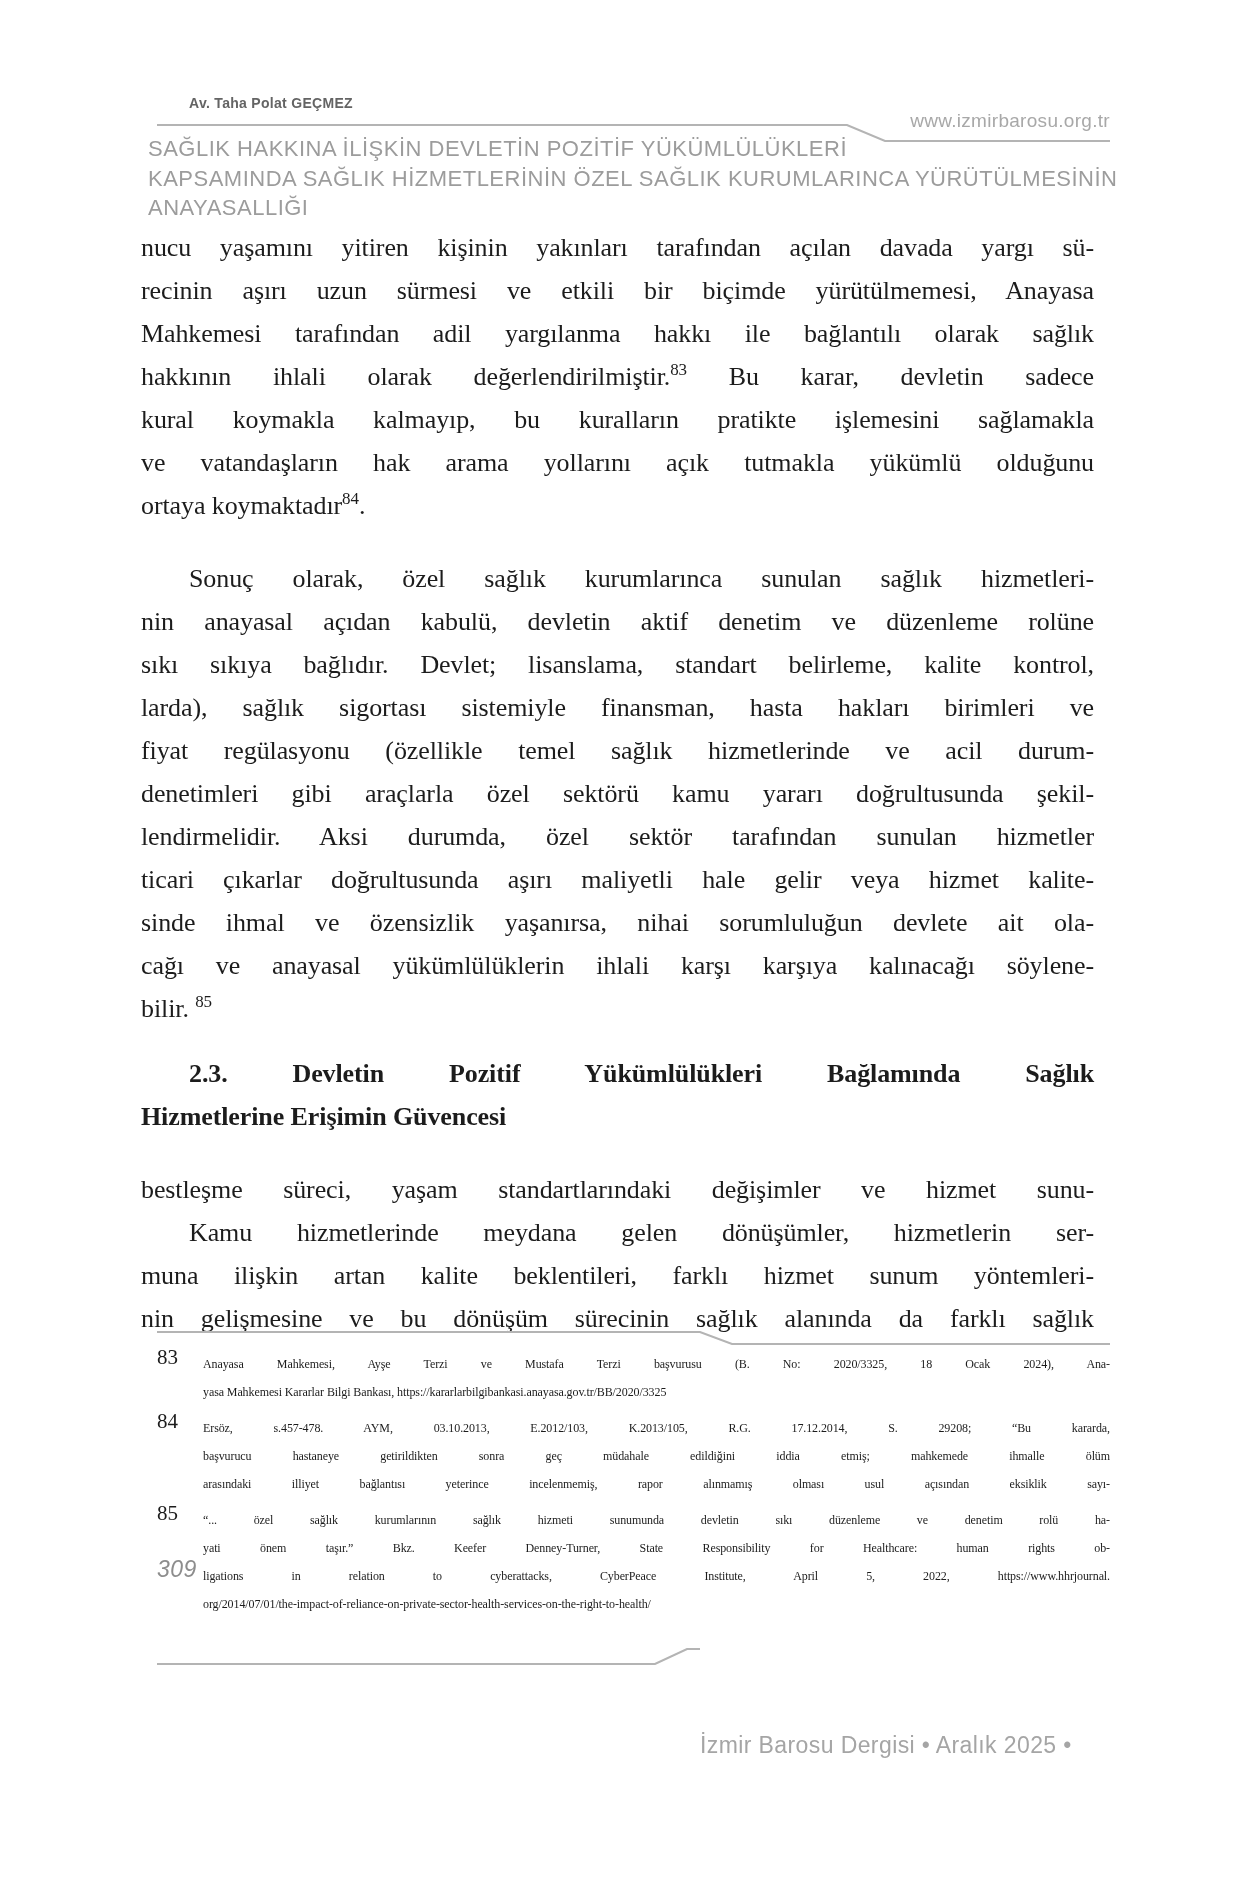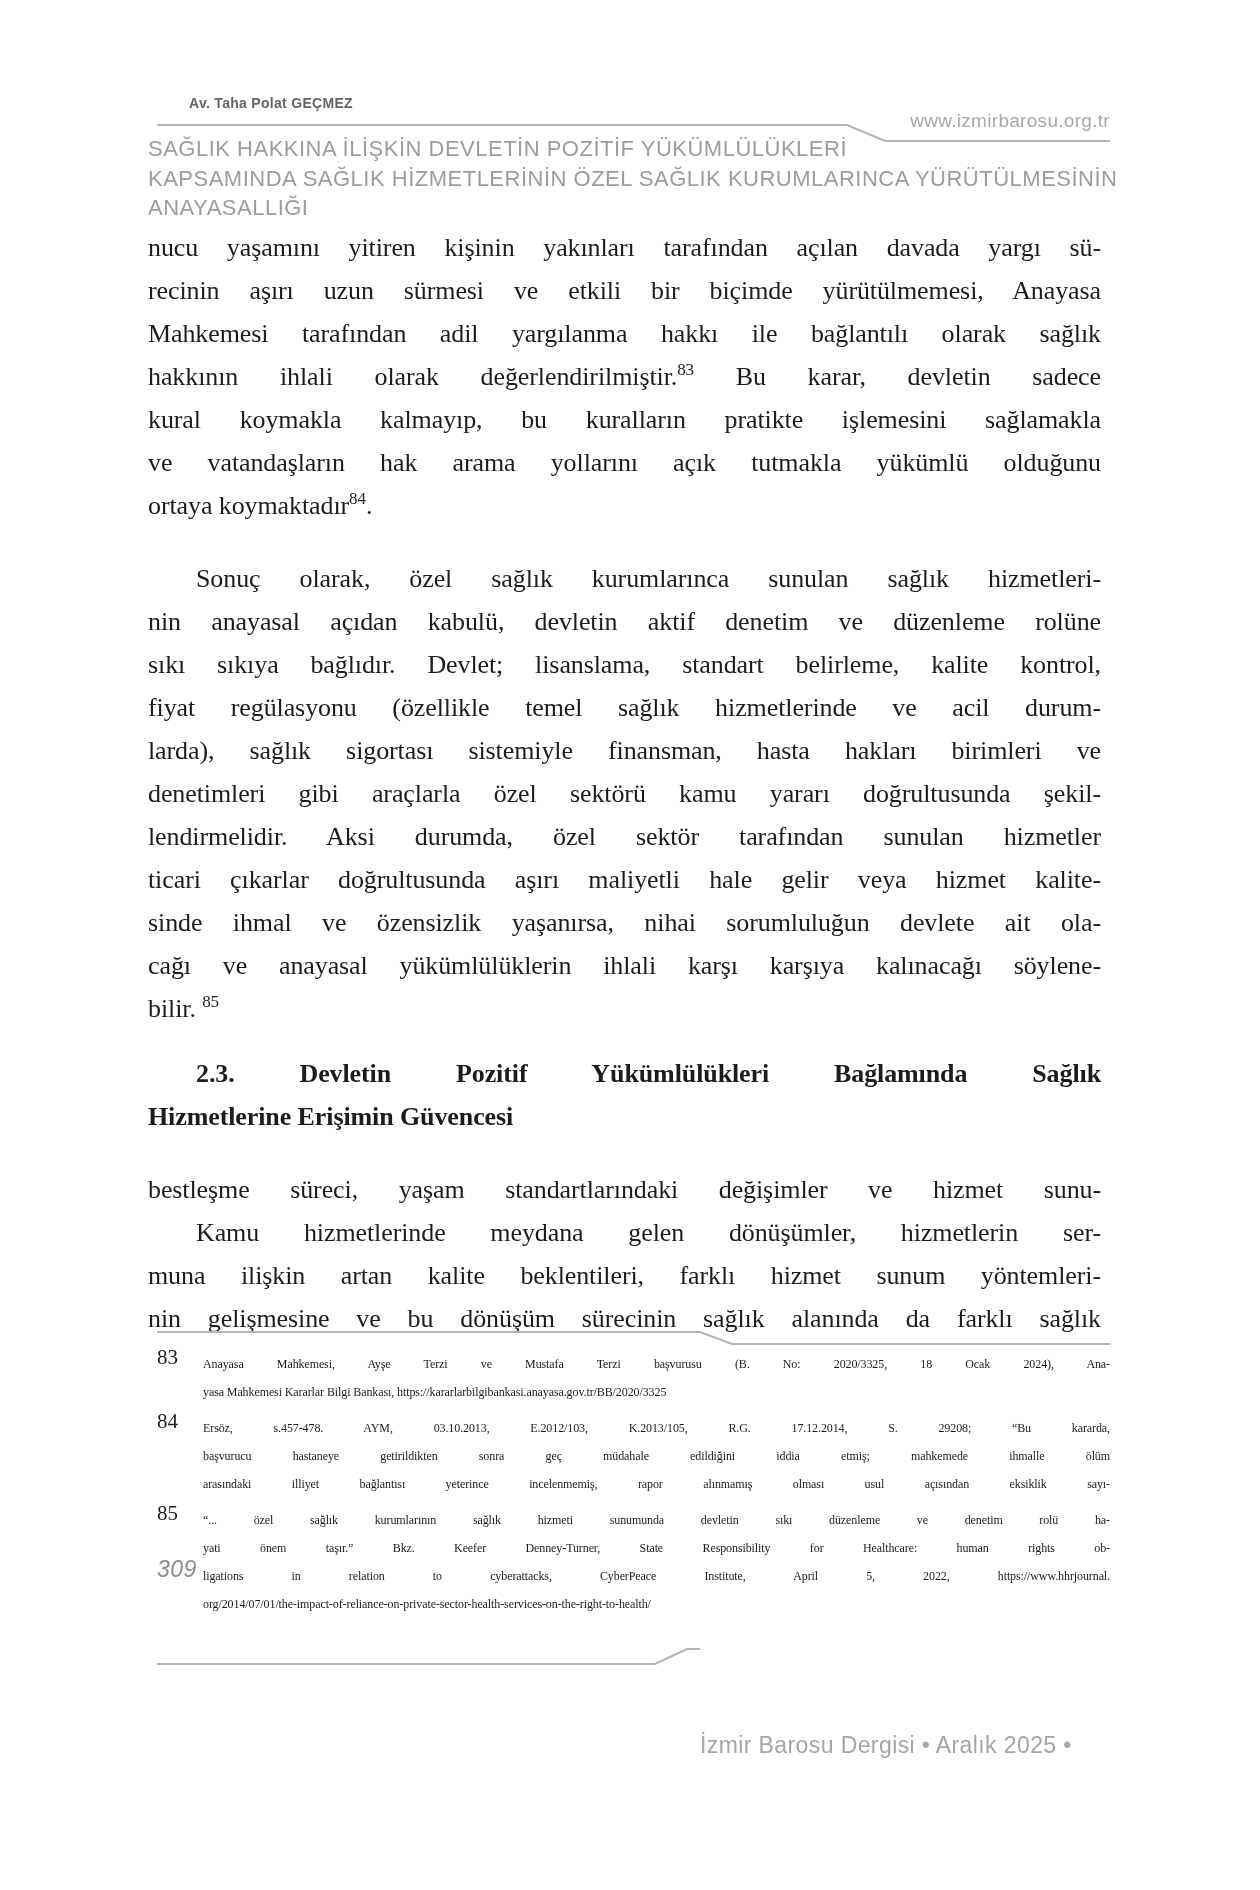--- a/index.html
+++ b/index.html
@@ -19,21 +19,21 @@
     position:absolute; left:157px; top:110px; width:953px; text-align:right;
     font-family:"Liberation Sans", sans-serif; font-size:19px; color:#a8a8a8;
     letter-spacing:0.3px;
   }
   .title { position:absolute; left:148px; top:134px; width:953px; }
   .title-line {
     font-family:"Liberation Sans", sans-serif; font-size:22px; line-height:29.5px;
     color:#9c9c9c; letter-spacing:0.5px; white-space:nowrap;
   }
   
-  .body-text { position:absolute; left:148px; top:226px; width:953px; color:#1c1c1c; }
+  .body-text { position:absolute; left:141px; top:226px; width:953px; color:#1c1c1c; }
   .para { margin:0; }
   .para + .para { margin-top:30px; }
   .para.heading { margin-top:22px; margin-bottom:28px; font-weight:bold; }
   .bline {
     font-size:26px; line-height:43px; letter-spacing:-0.1px;
     text-align:justify; text-align-last:justify;
   }
   .bline.last { text-align-last:auto; }
   .bline.indent { text-indent:48px; }
   .bline sup { font-size:17px; line-height:0; }
@@ -89,22 +89,22 @@
         <div class="bline">Mahkemesi tarafından adil yargılanma hakkı ile bağlantılı olarak sağlık</div>
         <div class="bline">hakkının ihlali olarak değerlendirilmiştir.<sup>83</sup> Bu karar, devletin sadece</div>
         <div class="bline">kural koymakla kalmayıp, bu kuralların pratikte işlemesini sağlamakla</div>
         <div class="bline">ve vatandaşların hak arama yollarını açık tutmakla yükümlü olduğunu</div>
         <div class="bline last">ortaya koymaktadır<sup>84</sup>.</div>
       </div>
       <div class="para">
         <div class="bline indent">Sonuç olarak, özel sağlık kurumlarınca sunulan sağlık hizmetleri-</div>
         <div class="bline">nin anayasal açıdan kabulü, devletin aktif denetim ve düzenleme rolüne</div>
         <div class="bline">sıkı sıkıya bağlıdır. Devlet; lisanslama, standart belirleme, kalite kontrol,</div>
+        <div class="bline">larda), sağlık sigortası sistemiyle finansman, hasta hakları birimleri ve</div>
         <div class="bline">fiyat regülasyonu (özellikle temel sağlık hizmetlerinde ve acil durum-</div>
-        <div class="bline">larda), sağlık sigortası sistemiyle finansman, hasta hakları birimleri ve</div>
         <div class="bline">denetimleri gibi araçlarla özel sektörü kamu yararı doğrultusunda şekil-</div>
         <div class="bline">lendirmelidir. Aksi durumda, özel sektör tarafından sunulan hizmetler</div>
         <div class="bline">ticari çıkarlar doğrultusunda aşırı maliyetli hale gelir veya hizmet kalite-</div>
         <div class="bline">sinde ihmal ve özensizlik yaşanırsa, nihai sorumluluğun devlete ait ola-</div>
         <div class="bline">cağı ve anayasal yükümlülüklerin ihlali karşı karşıya kalınacağı söylene-</div>
         <div class="bline last">bilir. <sup>85</sup></div>
       </div>
       <div class="para heading">
         <div class="bline indent">2.3. Devletin Pozitif Yükümlülükleri Bağlamında Sağlık</div>
         <div class="bline last">Hizmetlerine Erişimin Güvencesi</div>

